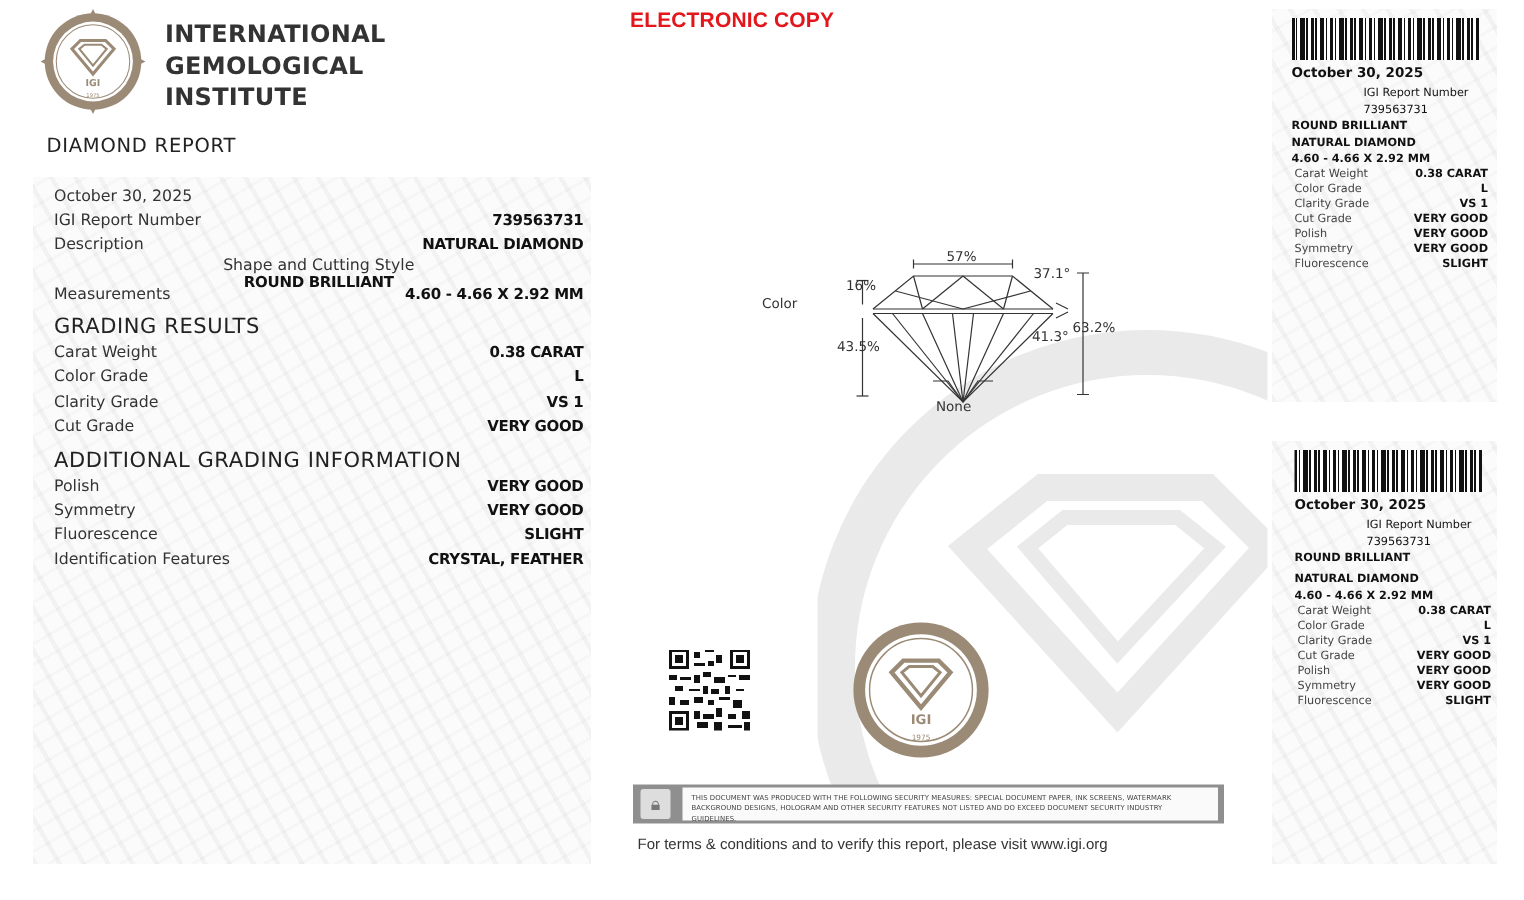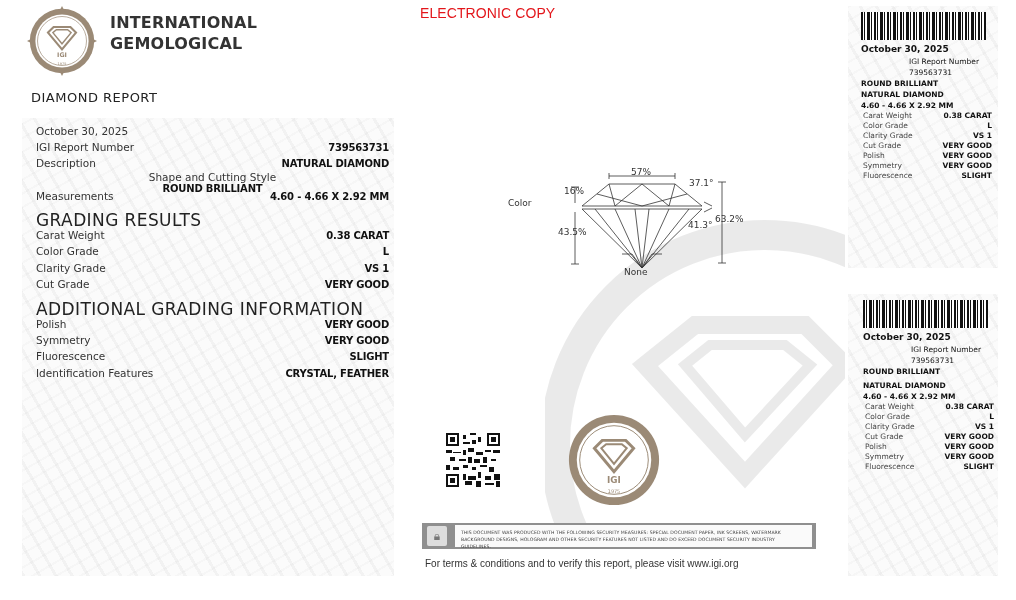--- a/index.html
+++ b/index.html
@@ -18,24 +18,24 @@
   .brand { left:110px; top:12px; font-family:"DejaVu Sans", sans-serif; font-weight:bold;
            font-size:16px; line-height:21px; color:#333; letter-spacing:0.2px; }
   .report-title { left:31px; top:90px; font-family:"DejaVu Sans", sans-serif; font-size:13px;
                   letter-spacing:0.5px; color:#222; }
 
   .left-panel { left:22px; top:118px; width:372px; height:458px; }
   .row { position:absolute; left:36px; width:353px; height:16px; font-size:11px;
          display:flex; justify-content:space-between; align-items:center; }
   .row .lbl { color:#333; font-family:"DejaVu Sans", sans-serif; font-size:10.5px; }
   .row .val { color:#111; font-family:"DejaVu Sans", sans-serif; font-size:10px; font-weight:bold; letter-spacing:-0.2px; }
-  .section { position:absolute; left:36px; font-family:"DejaVu Sans", sans-serif; font-size:17px;
+  .section { position:absolute; left:36px; font-family:"DejaVu Sans", sans-serif; font-size:14px;
              letter-spacing:0.4px; color:#222; }
 
-  .ecopy { left:420px; top:5px; color:#e3161b; font-weight:normal; font-size:14px; letter-spacing:0.1px; }
+  .ecopy { left:420px; top:5px; color:#e3161b; font-weight:bold; font-size:14px; letter-spacing:0.1px; }
 
   .proportions { left:505px; top:160px; width:240px; height:120px; }
   .prop-lbl { position:absolute; font-size:9px; color:#333; font-family:"DejaVu Sans", sans-serif; }
 
   .bg-seal { left:545px; top:215px; width:300px; height:320px; opacity:0.08; }
 
   .qr { left:445px; top:433px; width:56px; height:54px; }
   .seal { left:565px; top:411px; width:98px; height:98px; }
 
   .security { left:422px; top:523px; width:394px; height:26px; background:#8f8f8f; display:flex; align-items:center; }
@@ -75,20 +75,21 @@
   <circle cx="50" cy="50" r="35" fill="none" stroke="#9b8a76" stroke-width="1"></circle>
   <polygon points="30,38 38,30 62,30 70,38 50,62" fill="none" stroke="#9b8a76" stroke-width="3"></polygon>
   <polygon points="37,38 42,34 58,34 63,38 50,54" fill="none" stroke="#9b8a76" stroke-width="2"></polygon>
   <text x="50" y="73" text-anchor="middle" font-size="9" font-weight="bold" fill="#9b8a76" font-family="DejaVu Sans, sans-serif">IGI</text>
   <text x="50" y="84" text-anchor="middle" font-size="5" fill="#9b8a76" font-family="DejaVu Sans, sans-serif">1975</text>
 </svg>
 
 <div class="abs brand">
   <div>INTERNATIONAL</div>
   <div>GEMOLOGICAL</div>
+  <div>INSTITUTE</div>
 </div>
 
 <div class="abs report-title">DIAMOND REPORT</div>
 
 <div class="abs ecopy">ELECTRONIC COPY</div>
 
 <div class="abs left-panel wm"></div>
 
 <div class="row" style="top:123px;">
   <span class="lbl">October 30, 2025</span>

